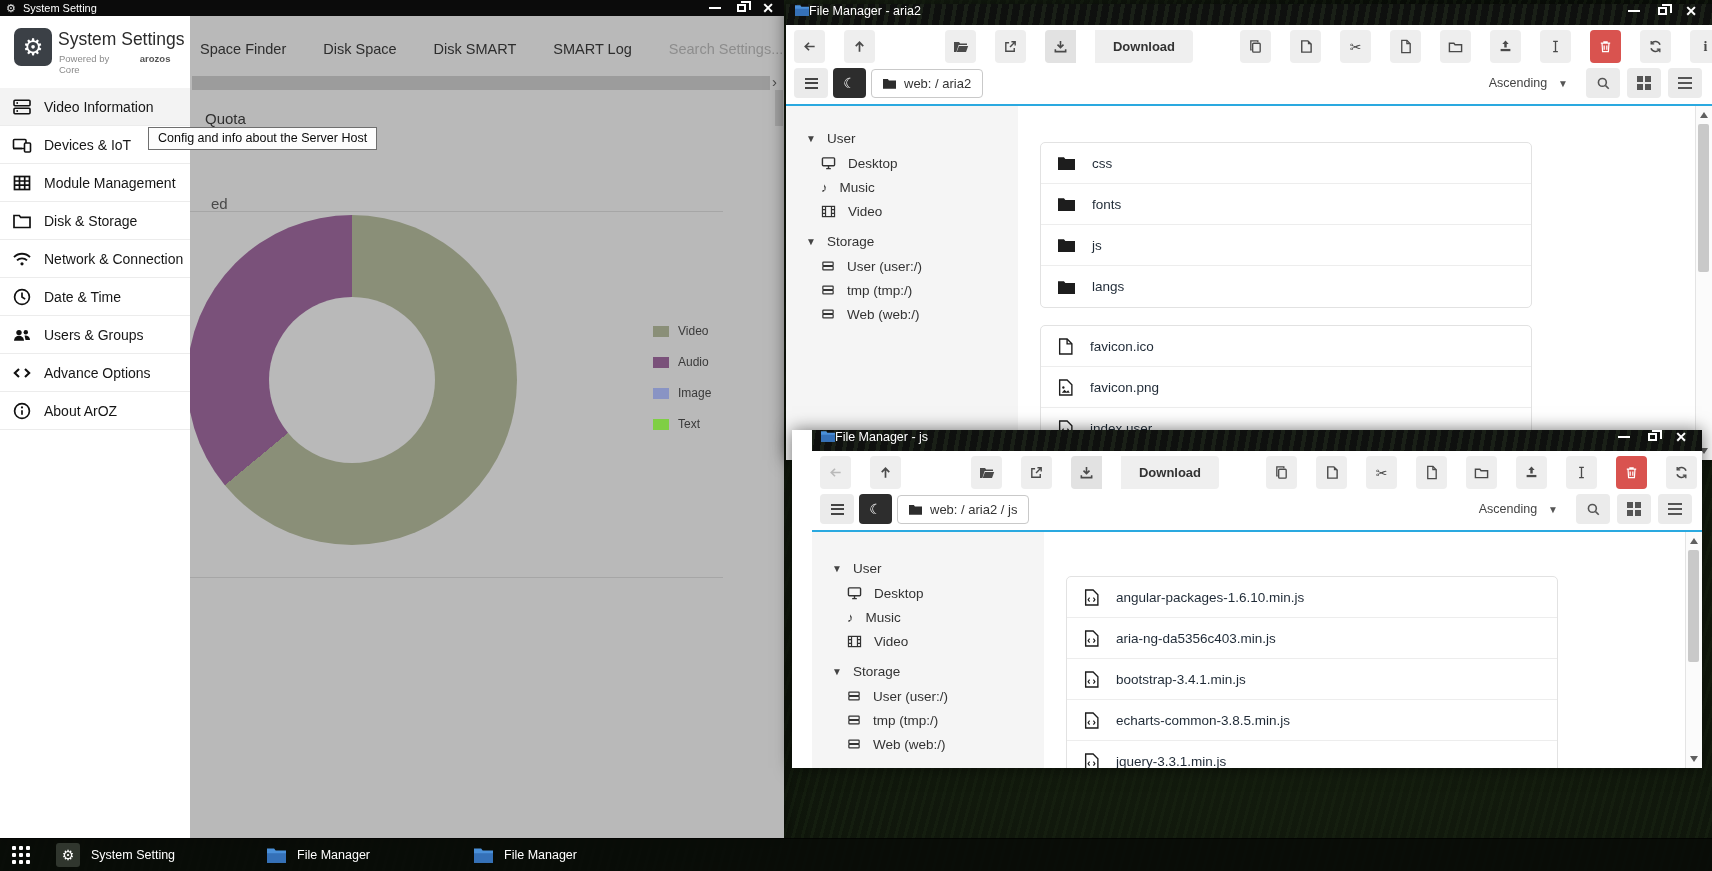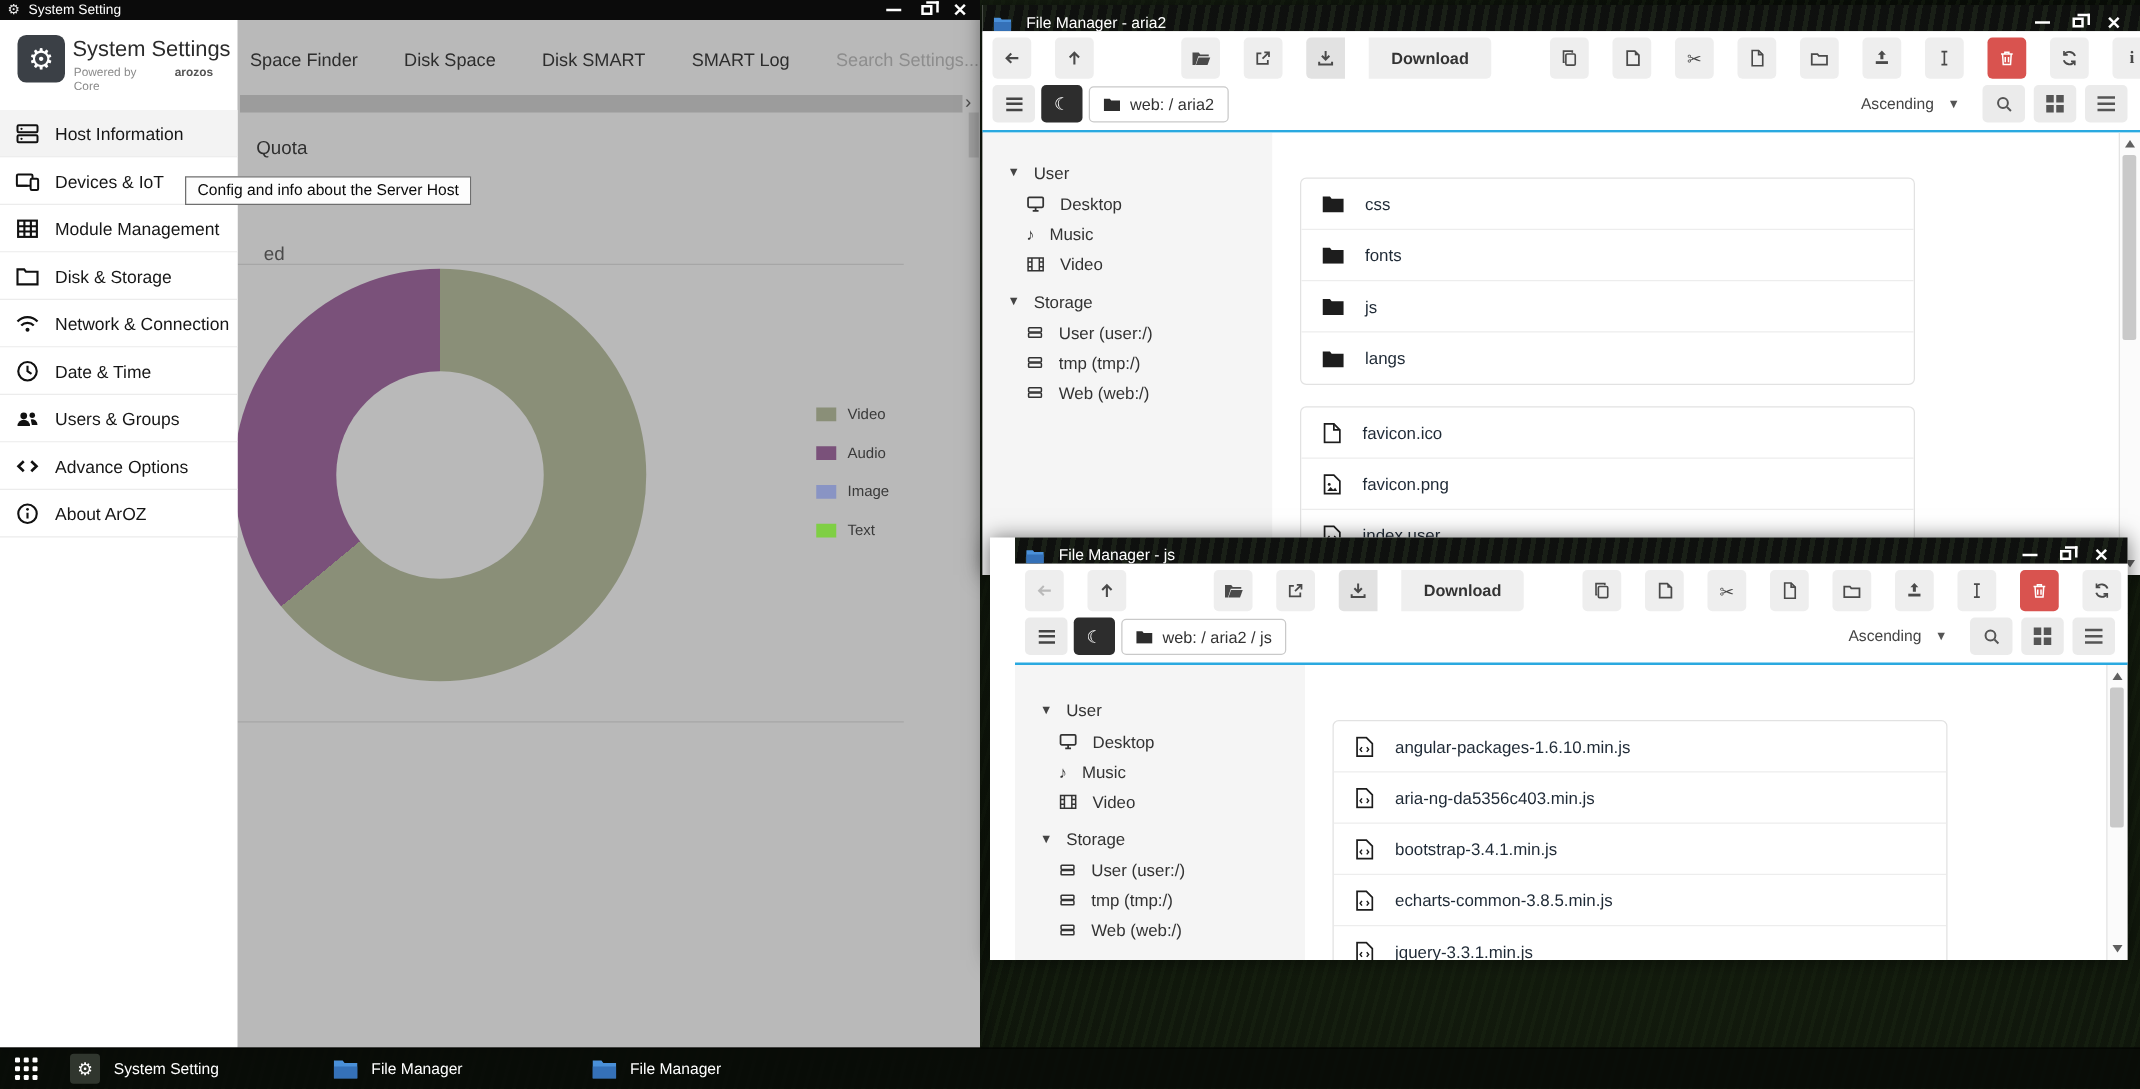--- a/index.html
+++ b/index.html
@@ -55,29 +55,29 @@
   .ss-div1 { position:absolute; left:0; top:195px; width:533px; height:1px; background:#a6a6a6; }
   .ss-div2 { position:absolute; left:0; top:561px; width:533px; height:1px; background:#a6a6a6; }
 
   .donut { position:absolute; left:-3px; top:199px; width:330px; height:330px; border-radius:50%; }
   .donut-hole { position:absolute; left:82px; top:82px; width:166px; height:166px; border-radius:50%; background:#b9b9b9; }
   .legend { position:absolute; left:463px; top:308px; display:flex; flex-direction:column; gap:17px; }
   .legend-row { display:flex; align-items:center; gap:9px; font-size:12px; color:#3a3a3a; }
   .legend-swatch { width:16px; height:11px; }
 
   .tooltip { position:absolute; left:148px; top:111px; background:#fdfdfd; border:1px solid #6f6f6f;
-    padding:3px 9px 4px; font-size:12.5px; color:#0a0a0a; white-space:nowrap; z-index:5;margin-top:14px; }
+    padding:3px 9px 4px; font-size:12.5px; color:#0a0a0a; white-space:nowrap; z-index:5; }
 
   
   .fm { background:#fff; display:flex; flex-direction:column; }
   .fm-aria2 { left:786px; top:4px; width:926px; height:456px; z-index:3; }
   .fm-js    { left:792px; top:430px; width:910px; height:338px; z-index:4;padding-left:20px; }
   .fm-tb { height:21px; background:#121412;
     background-image:repeating-linear-gradient(100deg, rgba(48,66,38,.25) 0 4px, rgba(0,0,0,.2) 4px 11px);
-    display:flex; align-items:flex-end; padding:0 9px; gap:12px; flex:0 0 auto; }
+    display:flex; align-items:flex-start; padding:0 9px; gap:0; flex:0 0 auto; }
   .fm-tb-title { color:#fff; font-size:12.5px; }
   .fm-ctl { margin-left:auto; display:flex; align-items:center; gap:18px; padding-right:6px; }
   .fm-toolbar { display:flex; align-items:flex-start; padding:5px 8px 2px; gap:19px; background:#fff; flex:0 0 auto; }
   .tbtn { width:31px; height:33px; background:#eeeeee; border-radius:4px; display:flex; align-items:center;
     justify-content:center; color:#4a4a4a; flex:0 0 auto; }
   .tbtn.disabled { color:#b9b9b9; }
   .sp36 { width:32px; flex:0 0 auto; } .sp10 { width:9px; flex:0 0 auto; }
   .dl-ic { background:#e2e2e2; border-radius:4px 0 0 4px; }
   .dl-label { width:98px; height:33px; background:#efefef; border-radius:0 4px 4px 0; display:flex;
     align-items:center; justify-content:center; font-weight:bold; font-size:13px; color:#333; flex:0 0 auto; }
@@ -201,21 +201,21 @@
         </div>
       </div>
       <div class="ss-menu">
         <div class="ss-item active">
           <svg width="20" height="20" viewBox="0 0 20 20" fill="none" stroke="#111" stroke-width="1.6">
               <rect x="2" y="3.2" width="16" height="5.6" rx="1"></rect>
               <rect x="2" y="11.2" width="16" height="5.6" rx="1"></rect>
               <circle cx="5.2" cy="6" r="0.9" fill="#111" stroke="none"></circle>
               <circle cx="5.2" cy="14" r="0.9" fill="#111" stroke="none"></circle>
             </svg>
-          <span>Host Information</span>
+          <span>Video Information</span>
         </div>
         <div class="ss-item">
           <svg width="20" height="20" viewBox="0 0 20 20" fill="none" stroke="#111" stroke-width="1.6">
               <rect x="1.5" y="4.5" width="12.5" height="9" rx="1"></rect>
               <path d="M1 13.5h9"></path>
               <rect x="12.5" y="8" width="6" height="9" rx="1" fill="#fff"></rect>
             </svg>
           <span>Devices &amp; IoT</span>
         </div>
         <div class="ss-item">

